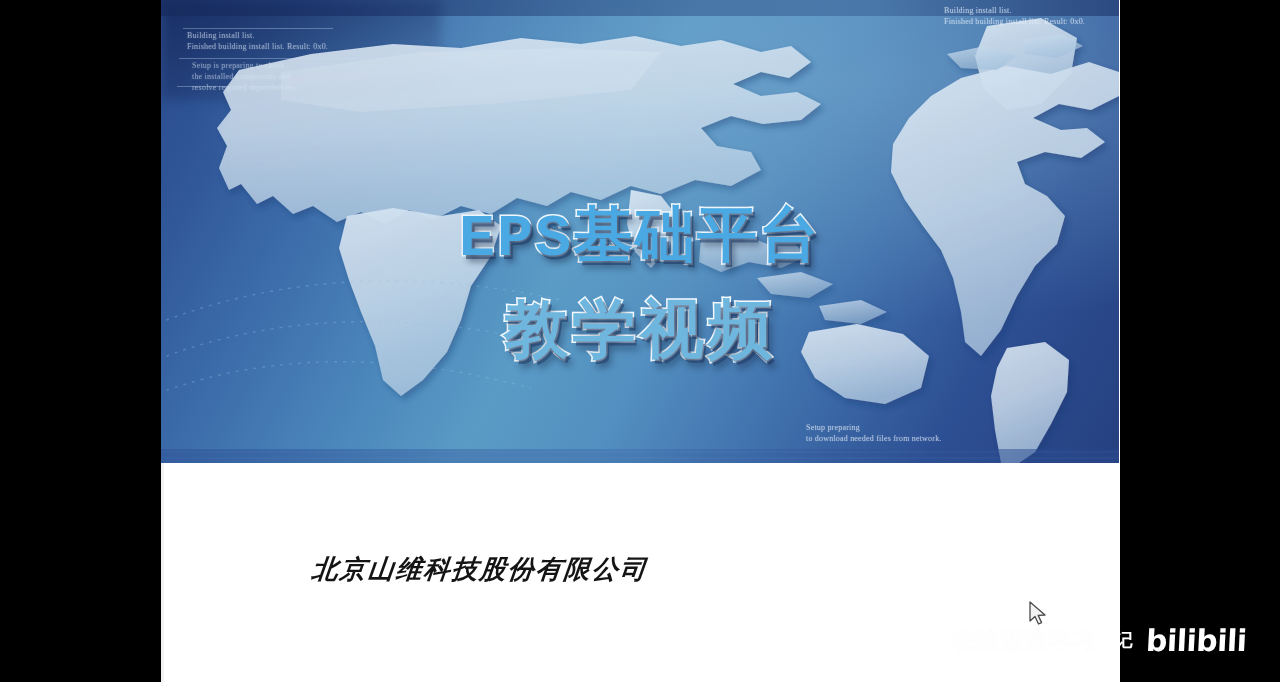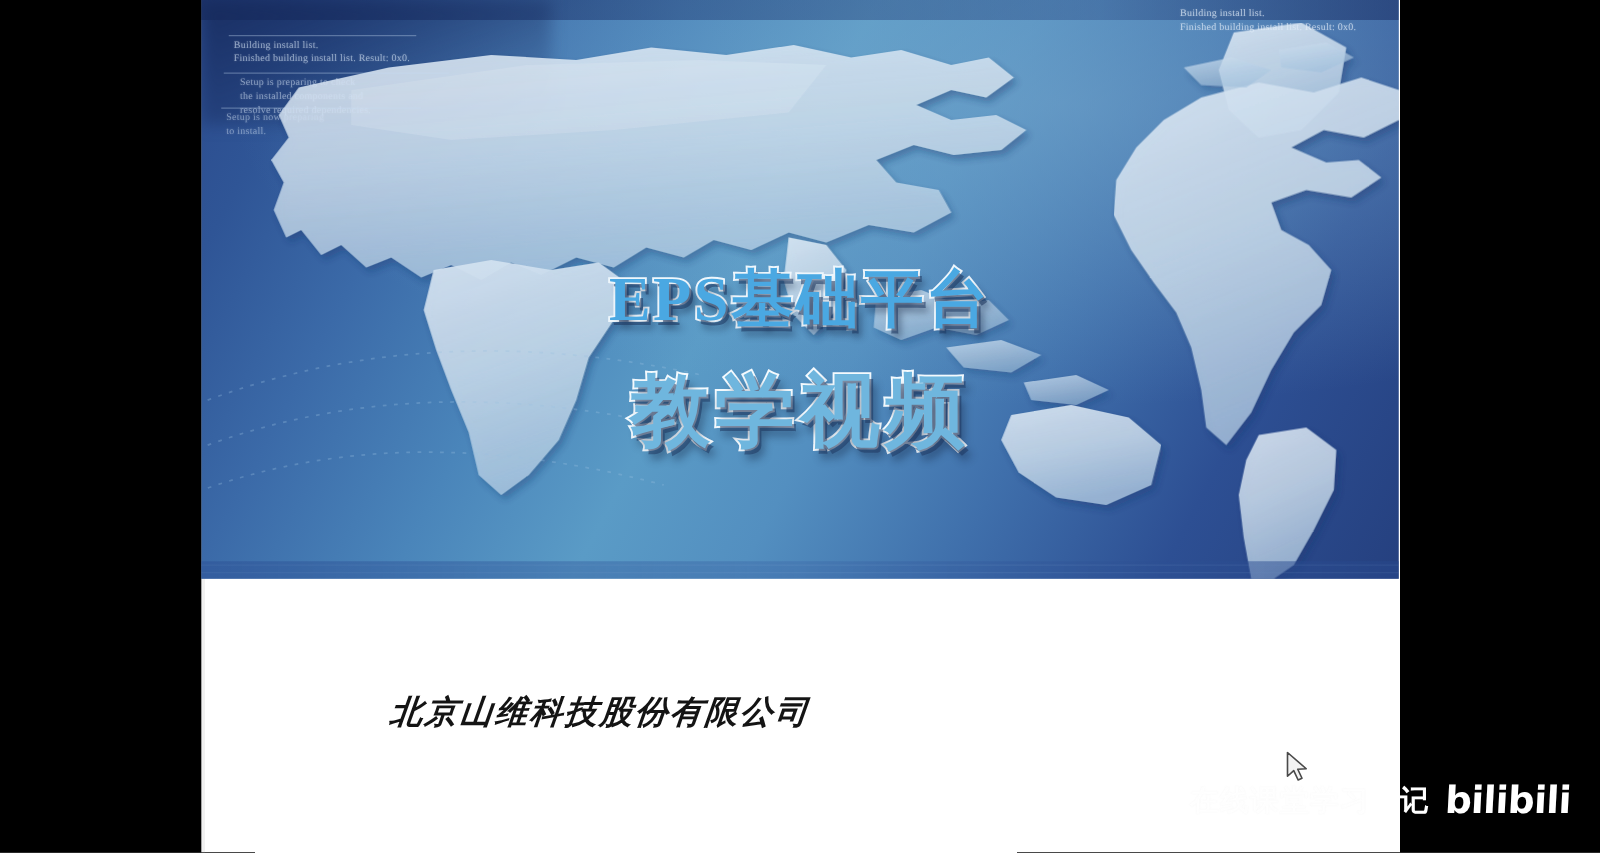--- a/index.html
+++ b/index.html
@@ -138,22 +138,22 @@
   
   .title-wrap {
     position: absolute;
     left: 0; top: 196px;
     width: 958px;
     text-align: center;
     z-index: 20;
     pointer-events: none;
   }
   .title-line1 {
-    font-family: Liberation Serif, serif;
-    font-size: 50px;
+    font-family: Liberation Mono, monospace;
+    font-size: 60px;
     font-weight: bold;
     line-height: 86px;
     color: #4aa8e2;
     letter-spacing: 2px;
     -webkit-text-stroke: 3px #eef6fc;
     paint-order: stroke fill;
     text-shadow:
        3px 4px 0 rgba(30,52,92,0.55),
        5px 7px 6px rgba(16,30,60,0.45);
   }
@@ -205,21 +205,21 @@
     font-size: 23px;
     font-weight: bold;
     color: rgba(255,255,255,0.92);
     letter-spacing: 1px;
     text-shadow: 0 0 1px rgba(210,210,210,0.9);
     mix-blend-mode: difference;
     opacity: 0.25;
   }
   .wm-text2 {
     font-family: "DejaVu Sans", "Liberation Sans", sans-serif;
-    font-size: 23px;
+    font-size: 18px;
     font-weight: bold;
     color: #ffffff;
     letter-spacing: 1px;
     margin-left: 0px;
   }
   .wm-logo {
     margin-left: 12px;
     font-family: "DejaVu Sans", "Liberation Sans", sans-serif;
     font-size: 30px;
     font-weight: bold;
@@ -332,24 +332,24 @@
         <path d="M 0,452 L 958,452"></path>
         <path d="M 0,458 L 958,458"></path>
       </g>
     </svg>
 
     <div class="dec-text dec-topleft">Building install list.
 Finished building install list.  Result: 0x0.</div>
     <div class="dec-text dec-topleft2">Setup is preparing to check
 the installed components and
 resolve required dependencies.</div>
-    <div class="dec-text dec-topleft3">Setup is now preparing
-to install.</div>
     <div class="dec-text dec-topright">Building install list.
 Finished building install list.  Result: 0x0.</div>
+    <div class="dec-text dec-bottom">Setup preparing
+to download needed files from network.</div>
 
     <div class="dec-line" style="left:22px; top:28px; width:150px;"></div>
     <div class="dec-line" style="left:18px; top:58px; width:180px;"></div>
     <div class="dec-line" style="left:16px; top:86px; width:160px;"></div>
 
     <div class="slide-bottomband"></div>
 
     <div class="title-wrap">
       <div class="title-line1">EPS基础平台</div>
       <div class="title-line2">教学视频</div>

